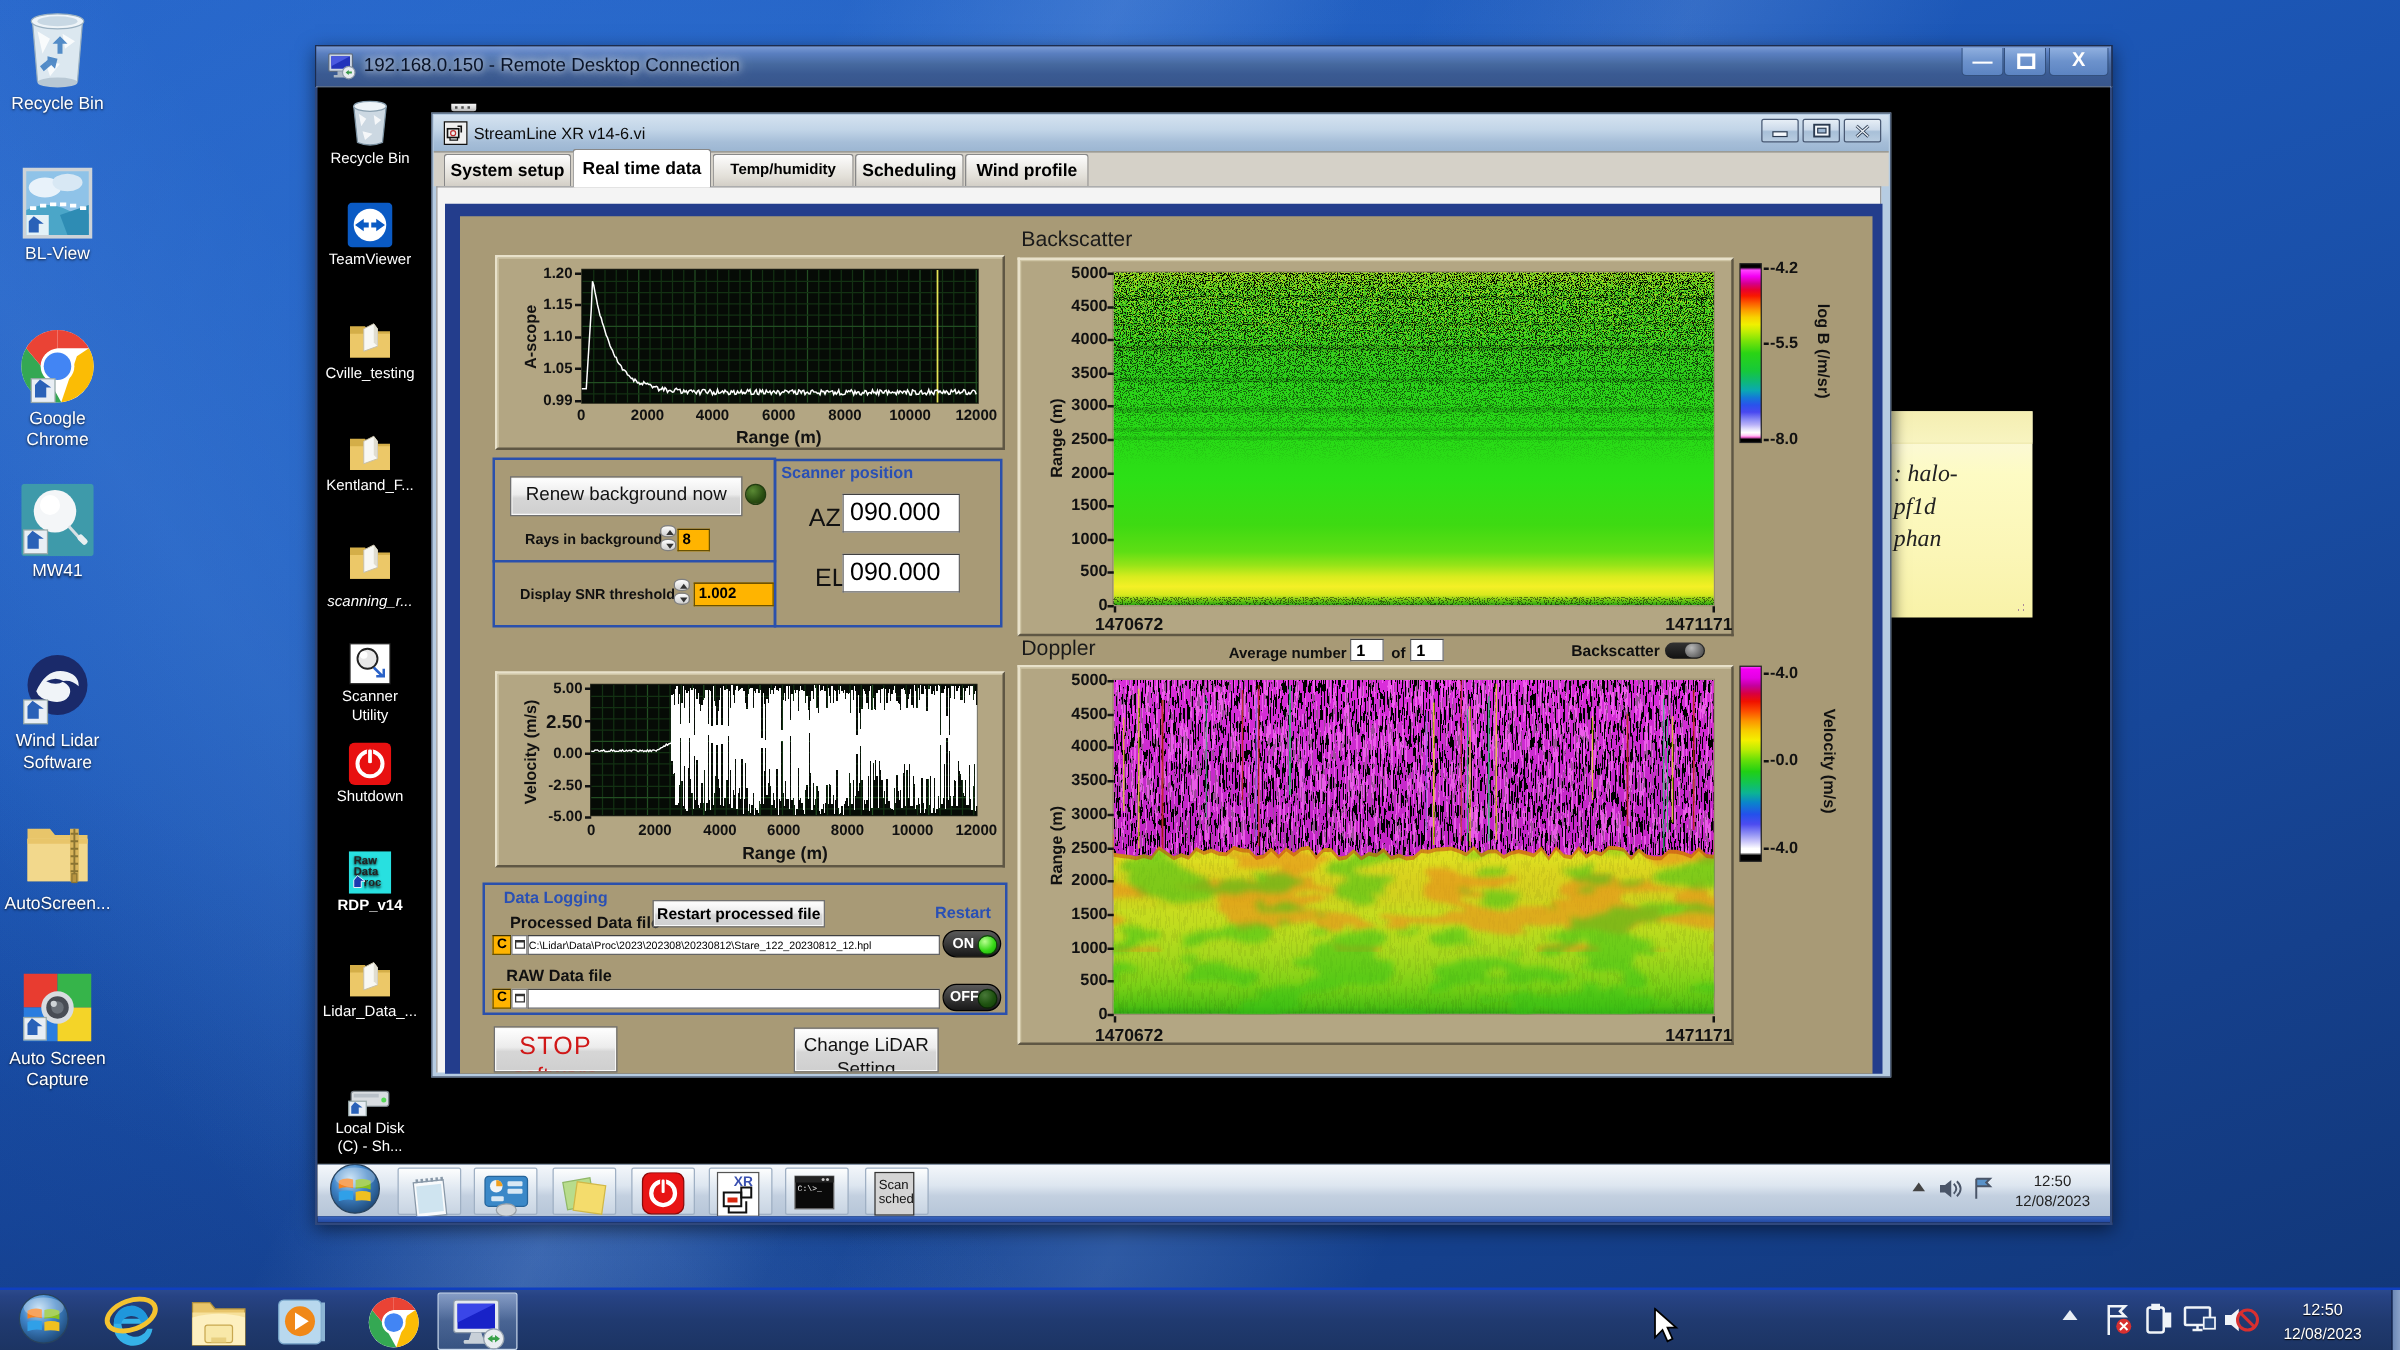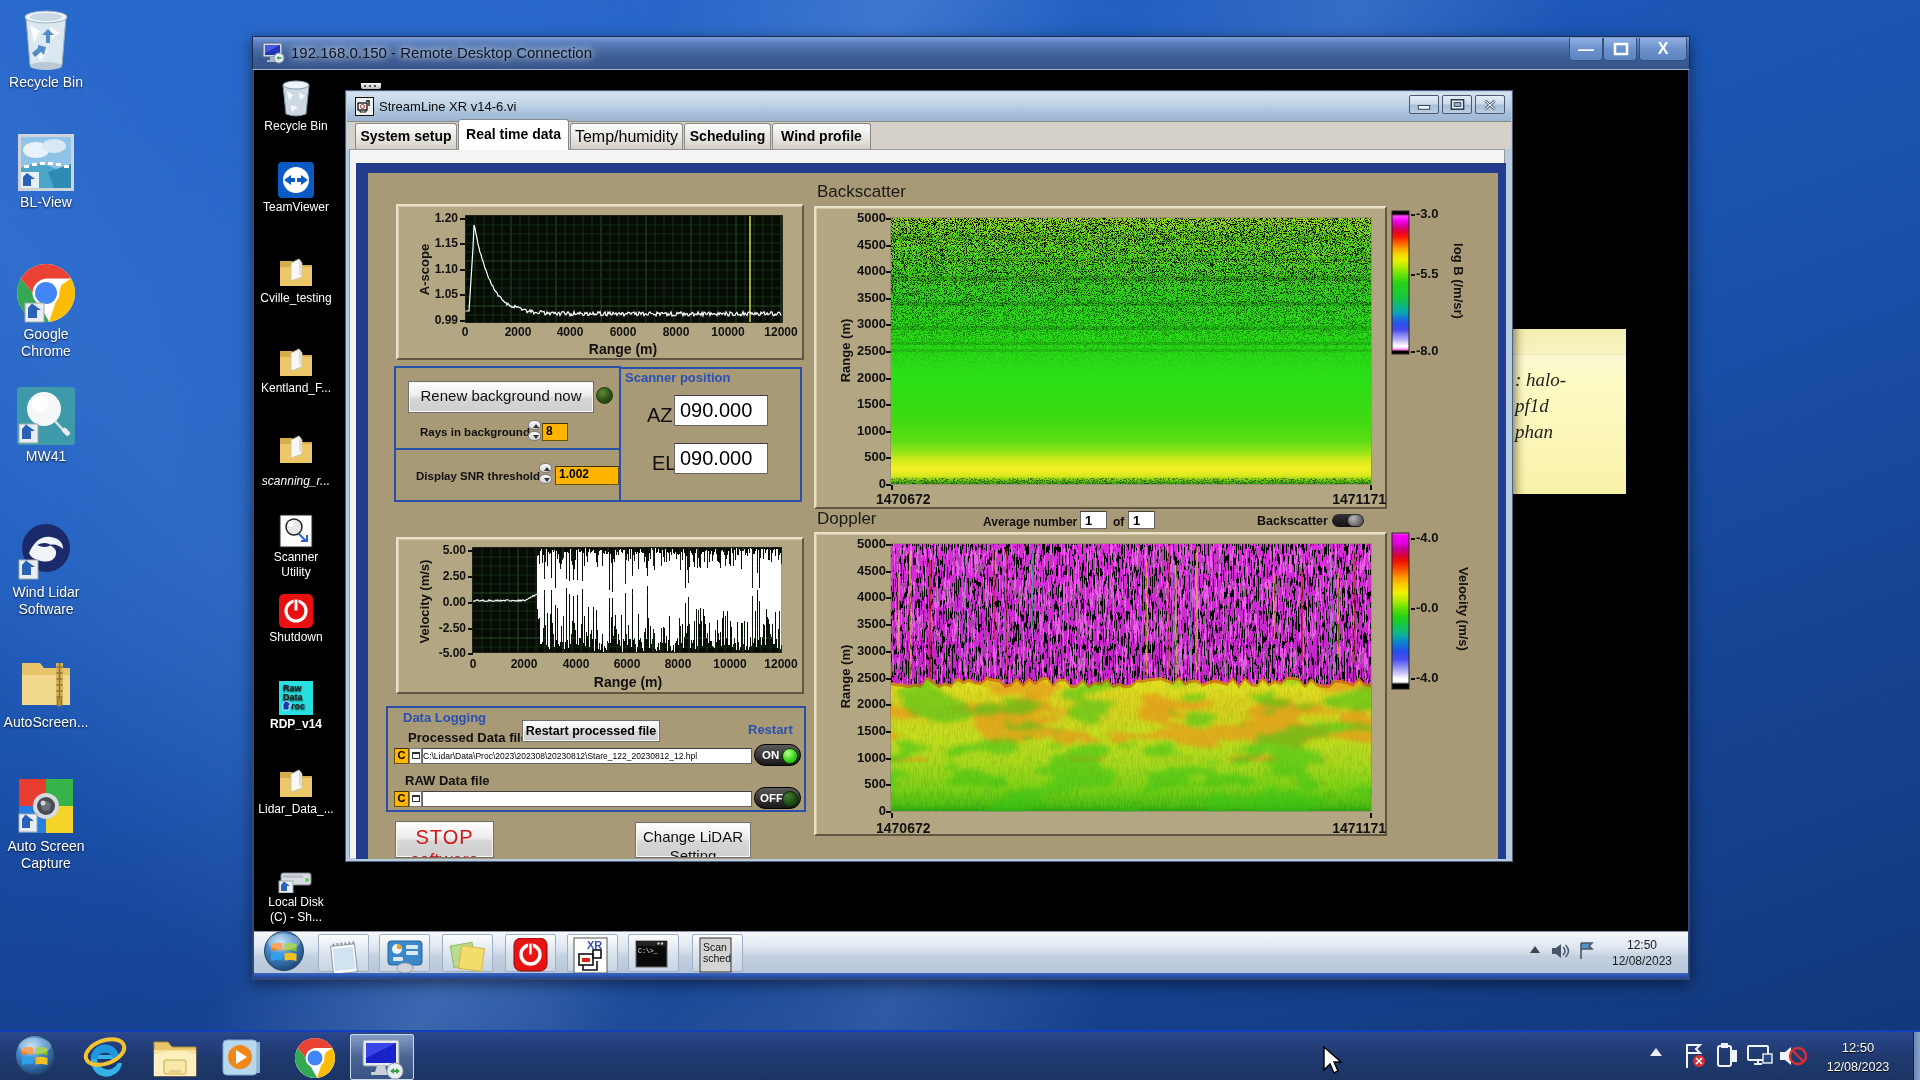--- a/index.html
+++ b/index.html
@@ -375,21 +375,21 @@
 <div class="abs" style="left:1px;top:30px;right:1px;height:28px;background:#d5d1c8;border-top:1px solid #8a8a84;">
 </div>
 <div class="abs" style="left:9px;top:32px;width:102px;height:26px;
 background:linear-gradient(#fdfdfd,#e2dfd8 70%,#d2cec6);border:1px solid #888;border-bottom:none;border-radius:3px 3px 0 0;
 text-align:center;font-weight:bold;font-size:14px;padding-top:4px;">System setup</div>
 <div class="abs" style="left:112px;top:28px;width:111px;height:31px;background:#fff;
 border:1px solid #888;border-bottom:none;border-radius:3px 3px 0 0;z-index:3;
 text-align:center;font-weight:bold;font-size:14px;padding-top:6px;">Real time data</div>
 <div class="abs" style="left:224px;top:32px;width:113px;height:26px;
 background:linear-gradient(#fdfdfd,#e2dfd8 70%,#d2cec6);border:1px solid #888;border-bottom:none;border-radius:3px 3px 0 0;
-text-align:center;font-weight:normal;font-size:16px;padding-top:4px;">Temp/humidity</div>
+text-align:center;font-weight:bold;font-size:12px;padding-top:4px;">Temp/humidity</div>
 <div class="abs" style="left:338px;top:32px;width:87px;height:26px;
 background:linear-gradient(#fdfdfd,#e2dfd8 70%,#d2cec6);border:1px solid #888;border-bottom:none;border-radius:3px 3px 0 0;
 text-align:center;font-weight:bold;font-size:14px;padding-top:4px;">Scheduling</div>
 <div class="abs" style="left:426px;top:32px;width:99px;height:26px;
 background:linear-gradient(#fdfdfd,#e2dfd8 70%,#d2cec6);border:1px solid #888;border-bottom:none;border-radius:3px 3px 0 0;
 text-align:center;font-weight:bold;font-size:14px;padding-top:4px;">Wind profile</div>
 <div class="abs" style="left:3px;top:58px;width:1156px;height:709px;background:#f4f4f4;border:1px solid #999;border-bottom:none;">
 <div class="abs" style="left:6px;top:13px;width:1150px;height:696px;background:#233d8c;"></div>
 <div class="abs" id="tan" style="left:18px;top:23px;width:1130px;height:686px;background:#a89a76;">
         <div class="abs" style="left:28px;top:31px;width:408px;height:156px;background:#b3a683;border-top:2px solid #e8e1ca;border-left:2px solid #e8e1ca;border-bottom:2px solid #5f5744;border-right:2px solid #5f5744;box-shadow:inset 1px 1px 0 #cfc5a5;">
@@ -541,21 +541,21 @@
               <line x1="0" y1="99" x2="308" y2="99" stroke="#133113" stroke-width="1"></line>
             </g>
 <g transform="translate(1,1)">
               <polyline fill="none" stroke="#fff" stroke-width="1.1" points="0,53.0 1,53.1 2,53.1 3,52.0 4,52.1 5,51.9 6,52.9 7,53.1 8,52.4 9,52.7 10,51.9 11,53.2 12,53.1 13,53.3 14,53.0 15,53.1 16,51.7 17,52.9 18,52.2 19,53.2 20,53.0 21,53.1 22,53.0 23,52.1 24,53.0 25,51.9 26,53.1 27,53.1 28,52.1 29,53.0 30,52.4 31,52.2 32,53.0 33,52.1 34,51.7 35,52.0 36,52.2 37,53.1 38,53.2 39,52.1 40,52.7 41,52.3 42,53.3 43,52.6 44,53.2 45,51.9 46,53.3 47,52.0 48,53.2 49,52.1 50,51.9 51,52.4 52,52.9 53,51.7 54,51.6 55,50.9 56,50.1 57,49.9 58,48.8 59,49.0 60,47.3 61,48.2 62,47.1 63,46.8 64,46.3"></polyline>
               <path stroke="#fff" stroke-width="1" shape-rendering="crispEdges" d="M64.5 8V61M65.5 7V71M66.5 16V70M67.5 3V96M68.5 1V96M69.5 15V94M70.5 7V80M71.5 31V42M72.5 14V77M73.5 1V97M74.5 18V65M75.5 4V99M76.5 6V101M77.5 5V66M78.5 30V42M79.5 2V75M80.5 4V86M81.5 2V99M82.5 40V57M83.5 3V92M84.5 11V60M85.5 6V96M86.5 15V98M87.5 21V94M88.5 16V78M89.5 12V94M90.5 10V68M91.5 4V101M92.5 4V94M93.5 31V40M94.5 4V92M95.5 5V100M96.5 33V46M97.5 1V96M98.5 13V86M99.5 17V73M100.5 32V48M101.5 21V75M102.5 12V82M103.5 2V96M104.5 32V47M105.5 1V97M106.5 4V90M107.5 4V90M108.5 3V76M109.5 33V41M110.5 5V95M111.5 18V68M112.5 0V98M113.5 8V84M114.5 14V88M115.5 4V59M116.5 1V99M117.5 5V86M118.5 4V82M119.5 3V91M120.5 2V59M121.5 5V103M122.5 5V91M123.5 14V62M124.5 19V82M125.5 7V101M126.5 3V95M127.5 2V102M128.5 2V96M129.5 18V86M130.5 5V104M131.5 6V98M132.5 3V100M133.5 6V102M134.5 6V93M135.5 4V95M136.5 42V50M137.5 6V95M138.5 15V69M139.5 44V50M140.5 11V88M141.5 14V78M142.5 2V67M143.5 7V81M144.5 4V96M145.5 7V86M146.5 2V92M147.5 1V98M148.5 4V67M149.5 5V104M150.5 2V91M151.5 2V93M152.5 36V45M153.5 12V86M154.5 6V97M155.5 13V77M156.5 1V91M157.5 11V91M158.5 1V99M159.5 28V41M160.5 7V92M161.5 13V90M162.5 4V96M163.5 6V104M164.5 4V99M165.5 21V66M166.5 5V92M167.5 1V90M168.5 4V94M169.5 5V100M170.5 5V103M171.5 14V84M172.5 9V80M173.5 20V91M174.5 28V38M175.5 13V70M176.5 5V100M177.5 11V78M178.5 0V96M179.5 2V91M180.5 18V81M181.5 22V85M182.5 0V101M183.5 5V103M184.5 4V99M185.5 1V95M186.5 5V102M187.5 5V94M188.5 18V80M189.5 2V95M190.5 9V79M191.5 14V80M192.5 1V95M193.5 14V88M194.5 4V103M195.5 5V92M196.5 13V68M197.5 4V98M198.5 7V103M199.5 1V102M200.5 5V97M201.5 6V104M202.5 4V95M203.5 11V93M204.5 6V90M205.5 7V97M206.5 6V70M207.5 22V78M208.5 4V95M209.5 12V76M210.5 1V100M211.5 5V89M212.5 40V55M213.5 8V85M214.5 22V78M215.5 35V49M216.5 19V76M217.5 3V100M218.5 5V92M219.5 7V95M220.5 14V92M221.5 19V73M222.5 5V101M223.5 1V61M224.5 20V98M225.5 10V62M226.5 19V76M227.5 20V60M228.5 6V73M229.5 4V98M230.5 4V61M231.5 14V68M232.5 3V76M233.5 2V90M234.5 20V85M235.5 3V95M236.5 14V75M237.5 6V93M238.5 3V93M239.5 13V98M240.5 7V99M241.5 4V100M242.5 1V82M243.5 6V94M244.5 13V72M245.5 14V85M246.5 15V92M247.5 20V84M248.5 3V98M249.5 2V70M250.5 4V63M251.5 7V97M252.5 18V68M253.5 11V90M254.5 7V63M255.5 3V97M256.5 16V97M257.5 18V73M258.5 0V79M259.5 5V99M260.5 18V96M261.5 2V90M262.5 12V95M263.5 0V102M264.5 7V74M265.5 7V94M266.5 1V102M267.5 3V99M268.5 21V75M269.5 3V75M270.5 3V96M271.5 1V73M272.5 7V102M273.5 5V98M274.5 8V74M275.5 1V102M276.5 5V99M277.5 0V89M278.5 1V98M279.5 40V48M280.5 6V95M281.5 6V90M282.5 3V63M283.5 1V99M284.5 25V42M285.5 2V92M286.5 40V53M287.5 10V89M288.5 1V97M289.5 1V89M290.5 11V76M291.5 1V77M292.5 5V97M293.5 2V61M294.5 1V69M295.5 12V71M296.5 12V76M297.5 2V86M298.5 14V89M299.5 5V76M300.5 2V96M301.5 1V96M302.5 8V64M303.5 1V91M304.5 1V100M305.5 12V81M306.5 7V63M307.5 5V101M308.5 16V97"></path>
             </g>
 <rect width="310" height="106" fill="none" stroke="#3a3a2a"></rect>
 </svg>
           <div class="axlbl" style="left:28px;top:4px;width:40px;text-align:right;font-size:12px;">5.00</div>
           <div class="abs" style="left:70px;top:11px;width:5px;height:1.5px;background:#111;"></div>
-          <div class="axlbl" style="left:28px;top:30px;width:40px;text-align:right;font-size:12px;">2.50</div>
+          <div class="axlbl" style="left:28px;top:30px;width:40px;text-align:right;font-size:15px;">2.50</div>
           <div class="abs" style="left:70px;top:37px;width:5px;height:1.5px;background:#111;"></div>
           <div class="axlbl" style="left:28px;top:56px;width:40px;text-align:right;font-size:12px;">0.00</div>
           <div class="abs" style="left:70px;top:63px;width:5px;height:1.5px;background:#111;"></div>
           <div class="axlbl" style="left:28px;top:82px;width:40px;text-align:right;font-size:12px;">-2.50</div>
           <div class="abs" style="left:70px;top:89px;width:5px;height:1.5px;background:#111;"></div>
           <div class="axlbl" style="left:28px;top:107px;width:40px;text-align:right;font-size:12px;">-5.00</div>
           <div class="abs" style="left:70px;top:114px;width:5px;height:1.5px;background:#111;"></div>
           <div class="axlbl" style="left:50px;top:118px;width:50px;text-align:center;font-size:12px;">0</div>
           <div class="axlbl" style="left:101px;top:118px;width:50px;text-align:center;font-size:12px;">2000</div>
           <div class="axlbl" style="left:153px;top:118px;width:50px;text-align:center;font-size:12px;">4000</div>
@@ -723,21 +723,21 @@
               <stop offset="0.925" stop-color="#e4e0fc"></stop>
               <stop offset="0.945" stop-color="#ffffff"></stop>
               <stop offset="0.96" stop-color="#ffd0f8"></stop>
               <stop offset="0.97" stop-color="#ff70e0"></stop>
               <stop offset="0.982" stop-color="#000"></stop>
               <stop offset="1" stop-color="#000"></stop>
             </linearGradient>
           </defs>
           <rect x="1" y="1" width="17" height="143" fill="url(#cbs)" stroke="#222" stroke-width="1"></rect>
         </svg>
-        <div class="axlbl" style="left:1048px;top:33px;font-size:13px;">-3.0</div>
+        <div class="axlbl" style="left:1048px;top:33px;font-size:13px;">-4.2</div>
         <div class="abs" style="left:1043px;top:41px;width:4px;height:2px;background:#111;"></div>
         <div class="axlbl" style="left:1048px;top:93px;font-size:13px;">-5.5</div>
         <div class="abs" style="left:1043px;top:101px;width:4px;height:2px;background:#111;"></div>
         <div class="axlbl" style="left:1048px;top:170px;font-size:13px;">-8.0</div>
         <div class="abs" style="left:1043px;top:178px;width:4px;height:2px;background:#111;"></div>
         <div class="axlbl" style="left:1030px;top:100px;width:120px;text-align:center;font-size:13px;transform:rotate(90deg);transform-origin:60px 8px;">log B (/m/sr)</div>
         <div class="abs" style="left:449px;top:336px;font-size:17px;color:#1a1a1a;">Doppler</div>
         <div class="lvlbl abs" style="left:615px;top:342px;font-size:12px;">Average number</div>
         <div class="whitefield" style="left:712px;top:338px;width:27px;height:18px;font-size:13px;font-weight:bold;padding:1px 0 0 4px;">1</div>
         <div class="lvlbl abs" style="left:745px;top:342px;font-size:12px;">of</div>

